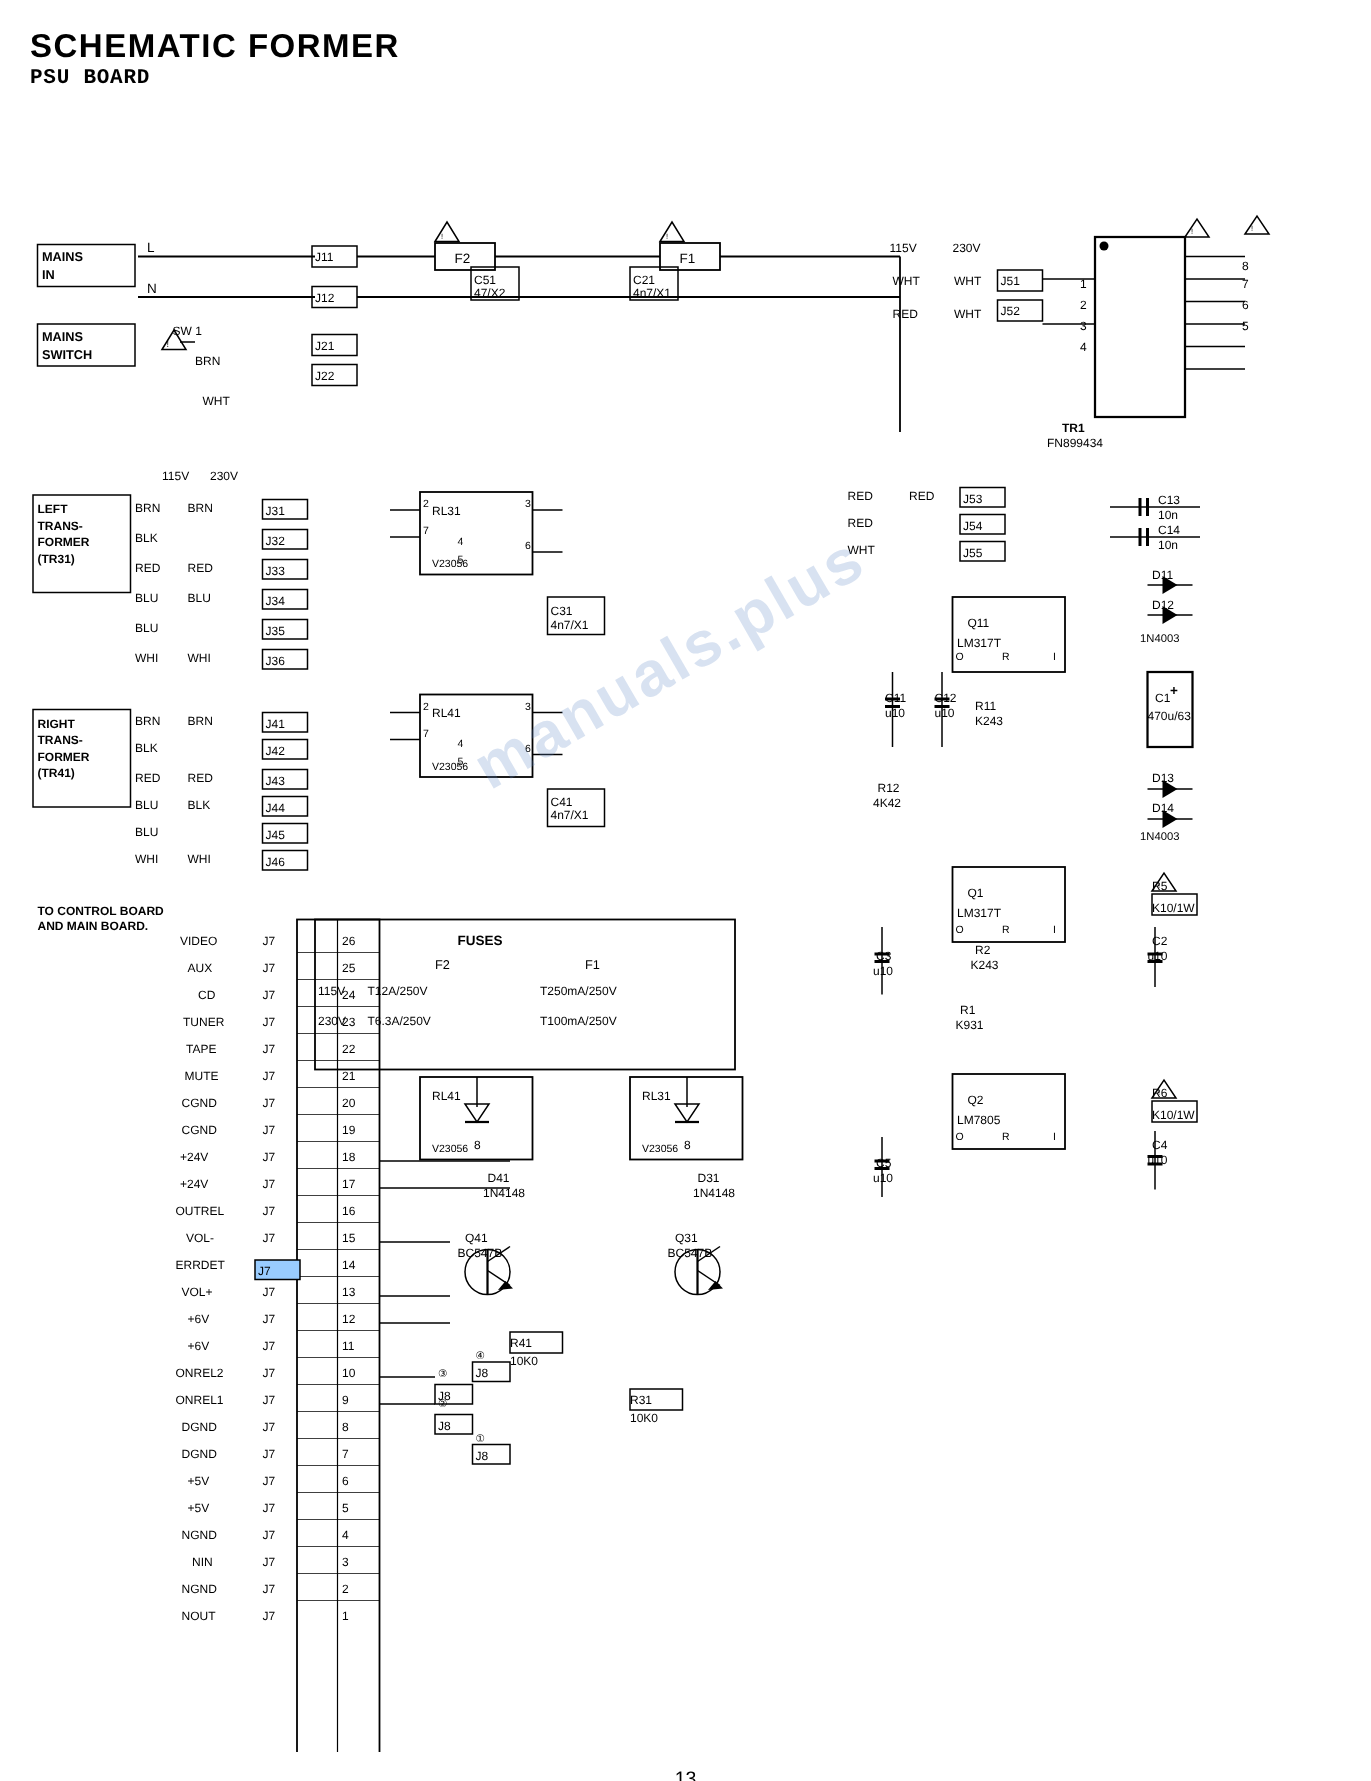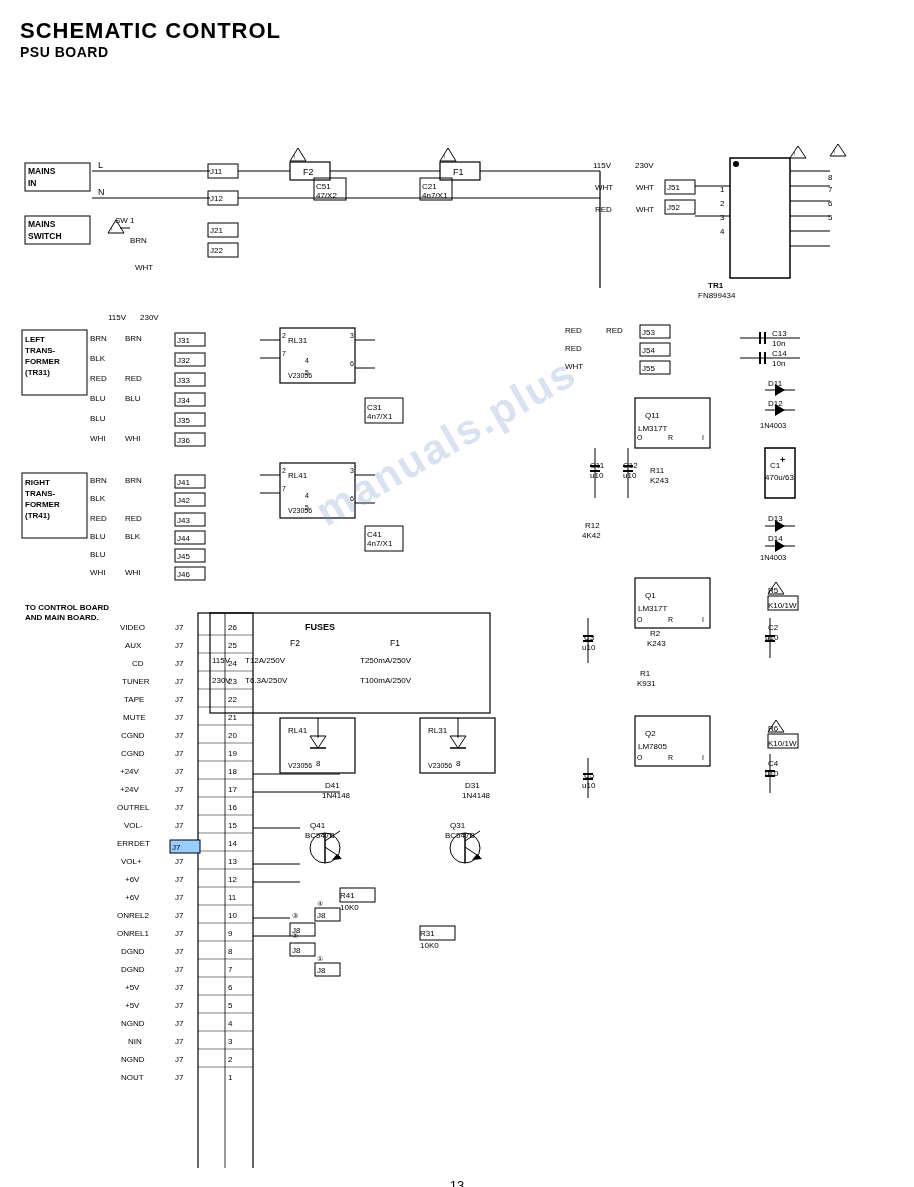--- a/index.html
+++ b/index.html
@@ -24,20 +24,21 @@
     }
     .main-title {
       font-size: 22px;
       font-weight: bold;
       letter-spacing: 1px;
     }
     .sub-title {
       font-size: 14px;
       font-weight: bold;
       letter-spacing: 0.5px;
+      font-family: Liberation Mono, monospace;
     }
     .schematic-area {
       position: relative;
       width: 870px;
       height: 1100px;
       margin-top: 8px;
     }
     
     .watermark {
       position: absolute;
@@ -64,21 +65,21 @@
       text-align: center;
       font-size: 13px;
       margin-top: 10px;
     }
   </style>
 </head>
 <body>
 
 <div class="page">
   <div class="title-section">
-    <div class="main-title">SCHEMATIC CONTROL</div>
+    <div class="main-title">SCHEMATIC FORMER</div>
     <div class="sub-title">PSU BOARD</div>
   </div>
 
   <div class="schematic-area">
     <div class="watermark">manuals.plus</div>
 
     <svg class="schematic-svg" viewBox="0 0 870 1100" xmlns="http://www.w3.org/2000/svg">
 
       <rect x="5" y="95" width="65" height="28" fill="none" stroke="#000" stroke-width="1"></rect>
       <text x="8" y="106" font-size="8.5" font-weight="bold">MAINS</text>

